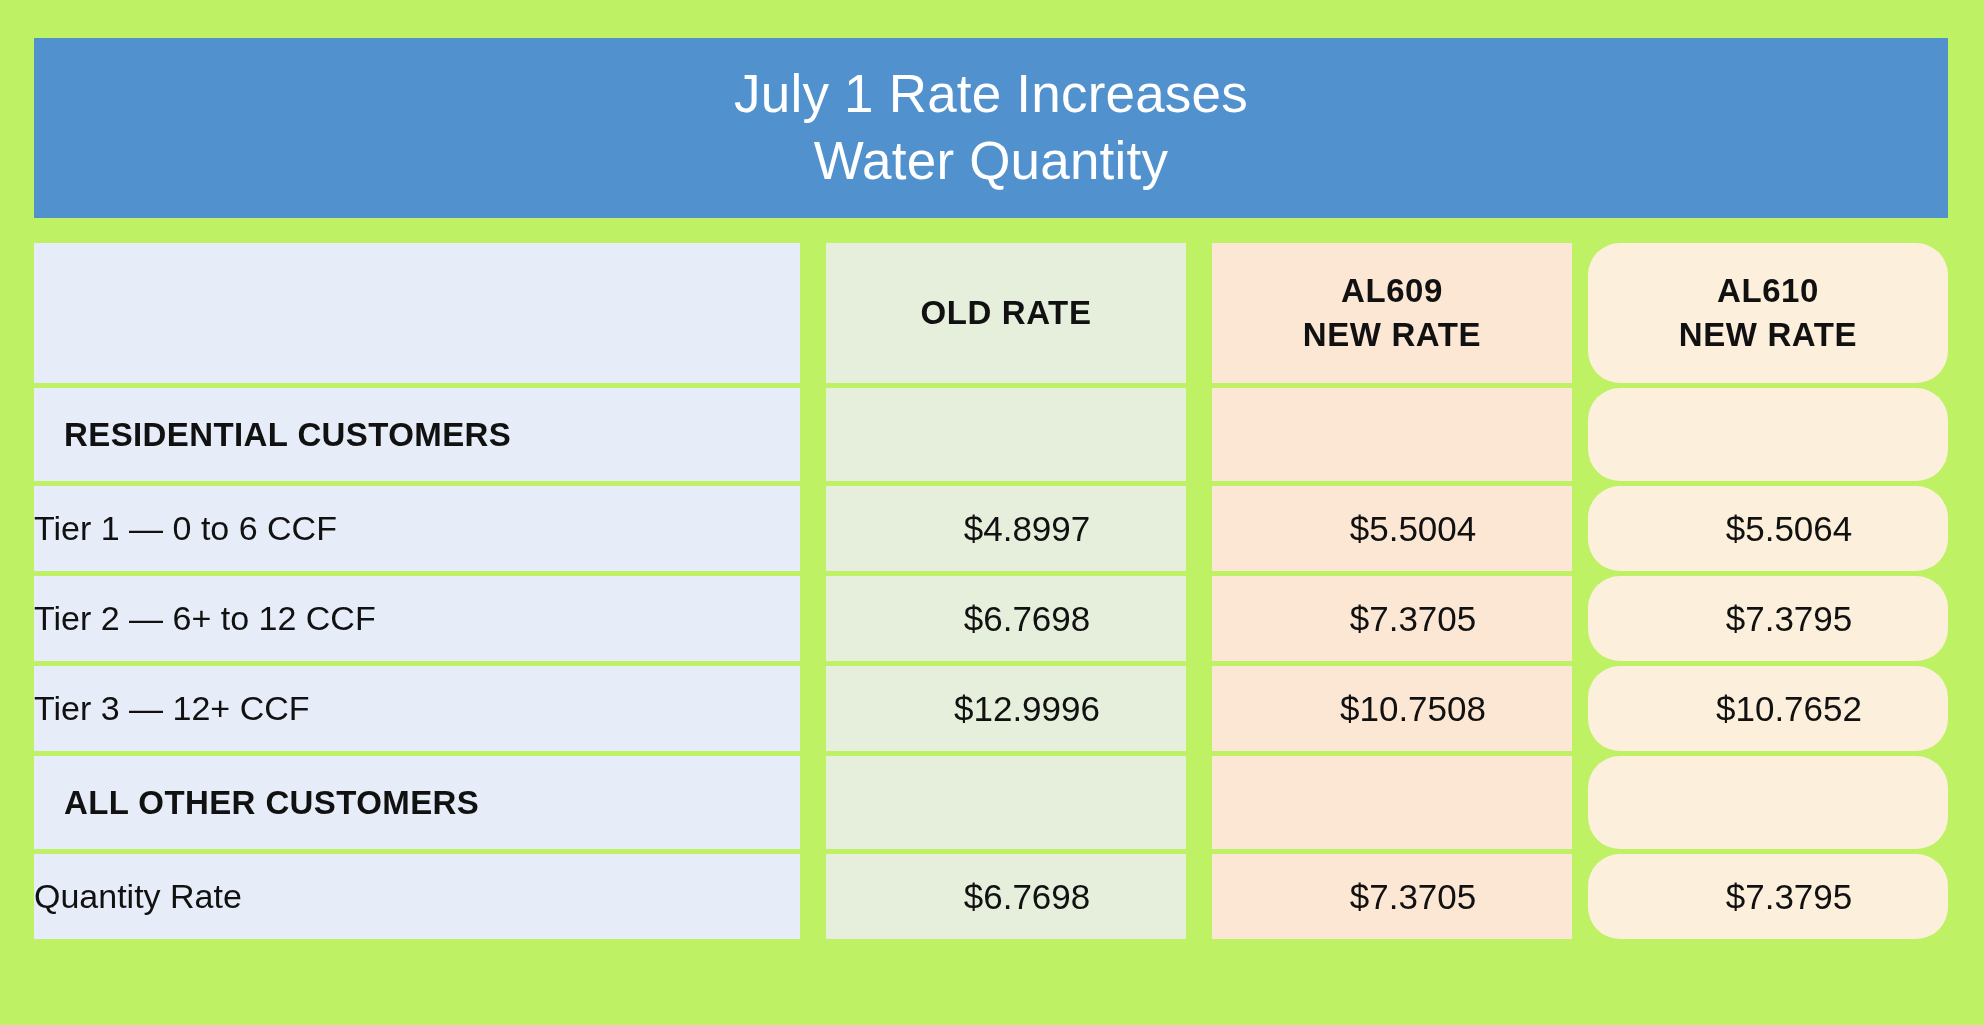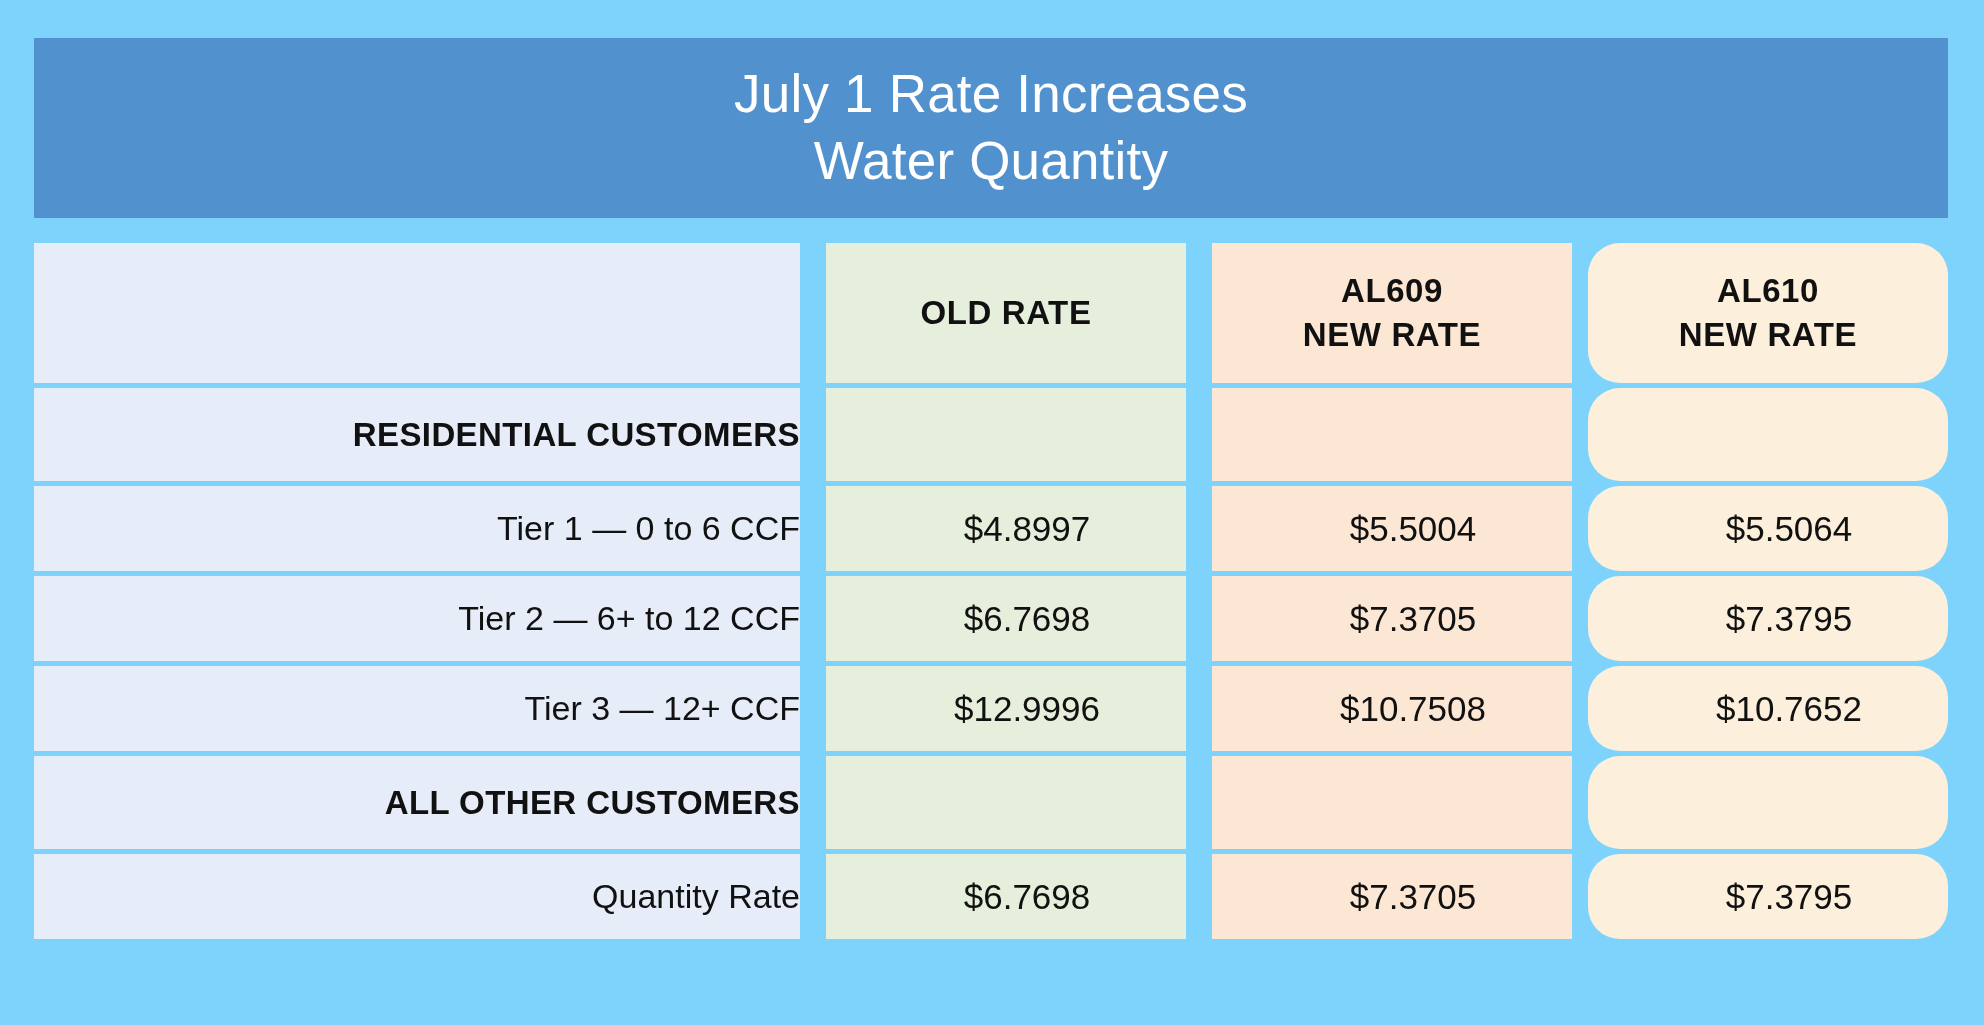--- a/index.html
+++ b/index.html
@@ -11,21 +11,21 @@
     width: 1984px;
     height: 1025px;
     font-family: "Liberation Sans", sans-serif;
     overflow: hidden;
   }
 
   .sheet {
     position: relative;
     width: 1984px;
     height: 1025px;
-    background: #7dd3fc;
+    background: #bef264;
   }
 
   
   .title-banner {
     position: absolute;
     left: 34px;
     top: 38px;
     width: 1914px;
     height: 180px;
     background: #5191CE;
@@ -54,21 +54,20 @@
     display: grid;
     grid-template-columns: 766px 26px 360px 26px 360px 16px 360px;
     grid-auto-rows: auto;
   }
 
   .cell {
     box-sizing: border-box;
     display: flex;
     align-items: center;
     margin-bottom: 5px;
-    justify-content: flex-end;
   }
   .spacer { background: transparent; }
 
   
   .c-label  { background: #E7EDF8; }
   .c-old    { background: #E6EFDC; }
   .c-al609  { background: #FCE7D5; }
   .c-al610  { background: #FCF0DC; border-radius: 32px; }
 
   

